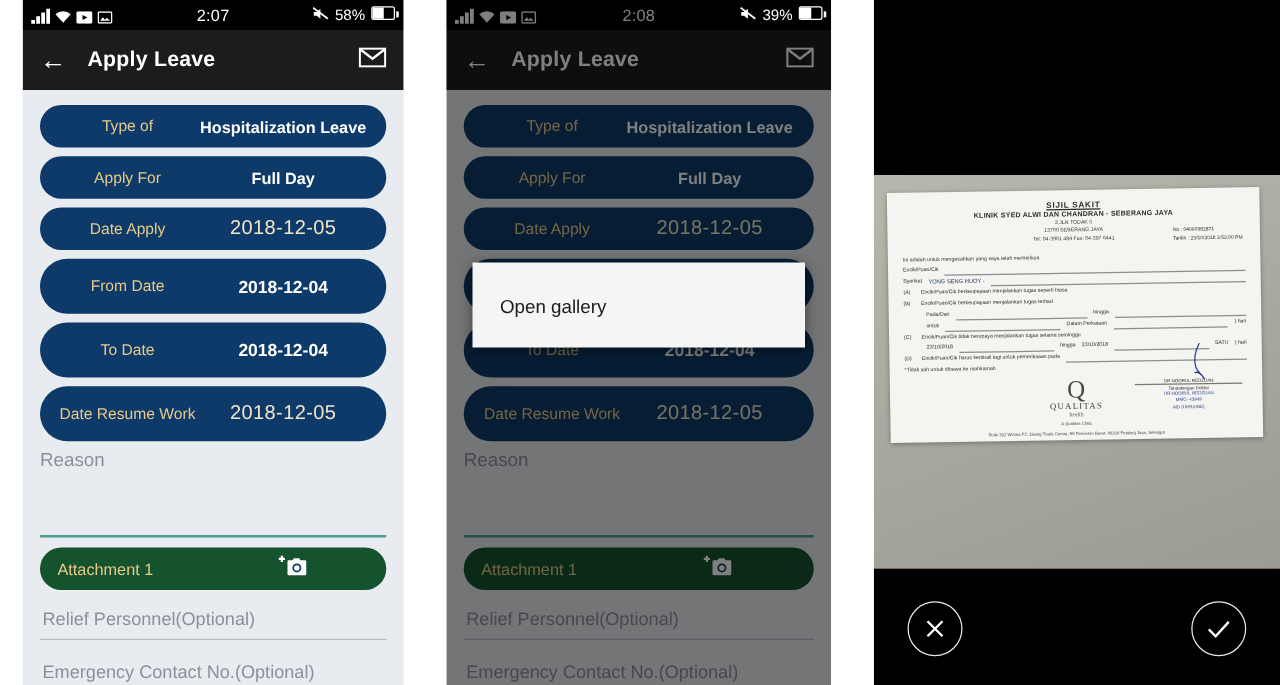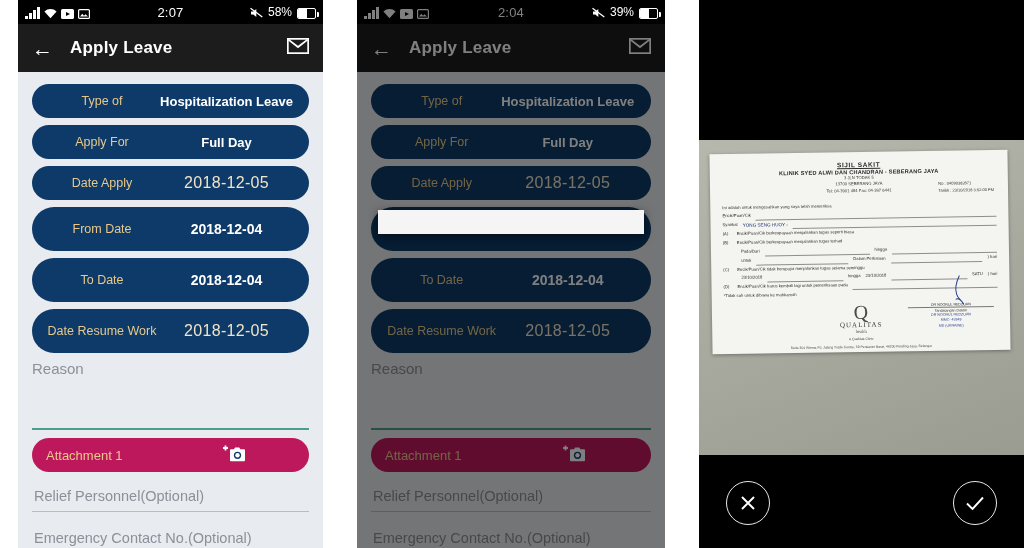--- a/index.html
+++ b/index.html
@@ -22,21 +22,21 @@
     height: 24px; background: #000; color: #fff;
     display: flex; align-items: center; padding: 0 7px;
     font-size: 12.5px; position: relative;
   }
   .sb-left { display: flex; align-items: flex-end; gap: 4px; height: 14px; }
   .sb-time {
     position: absolute; left: 0; right: 0; text-align: center;
     font-size: 13px; font-weight: 400; letter-spacing: .2px;
   }
   .sb-right {
-    margin-left: auto; display: flex; align-items: flex-end; gap: 5px;
+    margin-left: auto; display: flex; align-items: flex-start; gap: 5px;
     font-size: 12px; position: relative; z-index: 2;
   }
   .ico { display: inline-block; line-height: 0; }
 
   
   .bars { display: flex; align-items: flex-end; gap: 1.5px; height: 12px; }
   .bars i { display: block; width: 2.5px; background: #fff; }
   .bars i:nth-child(1) { height: 3px; }
   .bars i:nth-child(2) { height: 6px; }
   .bars i:nth-child(3) { height: 9px; }
@@ -79,21 +79,21 @@
   .field.tall { min-height: 44px; }
   .field.date .val { font-weight: normal; font-size: 16px; color: #f1e4c8; letter-spacing: .3px; }
   .field.date2 .val { font-weight: bold; font-size: 14px; color: #ffffff; }
 
   .reason {
     color: #8c9099; font-size: 15px; height: 68px;
   }
   .divider { height: 2px; background: #4c9e8f; margin: 0 0 8px 0; }
 
   .attach {
-    background: #be185d; border-radius: 22px; height: 34px;
+    background: #14532d; border-radius: 22px; height: 34px;
     display: flex; align-items: center; padding: 0 14px; margin-bottom: 10px;
   }
   .attach .lbl { color: #e8c98a; font-size: 13px; }
   .attach .cam { margin-left: 40%; }
 
   .underline-input {
     border-bottom: 1.5px solid #b9bcc2; color: #8c9099; font-size: 14.5px;
     padding: 6px 2px 7px 2px; margin-bottom: 12px;
   }
 
@@ -300,21 +300,21 @@
               <path d="M5 3l4 2-4 2z" fill="#000"></path>
             </svg>
         </span>
         <span class="ico">
           <svg width="12" height="10" viewBox="0 0 12 10">
               <rect x=".6" y=".6" width="10.8" height="8.8" rx="1" fill="none" stroke="#fff" stroke-width="1.2"></rect>
               <path d="M2 7.6 4.3 4.8l1.7 2 1.5-1.6L10 7.6z" fill="#fff"></path>
             </svg>
         </span>
       </div>
-      <div class="sb-time">2:04</div>
+      <div class="sb-time">2:08</div>
       <div class="sb-right">
         <span class="ico">
           <svg width="13" height="12" viewBox="0 0 13 12">
               <path d="M1 4.5h2.3L6.3 2v8L3.3 7.5H1z" fill="#fff"></path>
               <path d="M.5 1.2 12.3 10" stroke="#fff" stroke-width="1.3"></path>
             </svg>
         </span>
         <span>39%</span>
         <span class="battery">
             <span></span>
@@ -380,20 +380,21 @@
         <span>Relief Personnel(Optional)</span>
       </div>
       <div class="underline-input">
         <span>Emergency Contact No.(Optional)</span>
       </div>
     </div>
 
     <div class="scrim"></div>
 
     <div class="dialog">
+      <div class="opt">Open gallery</div>
     </div>
   </div>
 
   <div class="panel" id="panel-3">
     <div class="cam-top"></div>
 
     <div class="cam-view">
       <div class="doc">
         <div class="d-title">SIJIL SAKIT</div>
         <div class="d-clinic">KLINIK SYED ALWI DAN CHANDRAN - SEBERANG JAYA</div>

